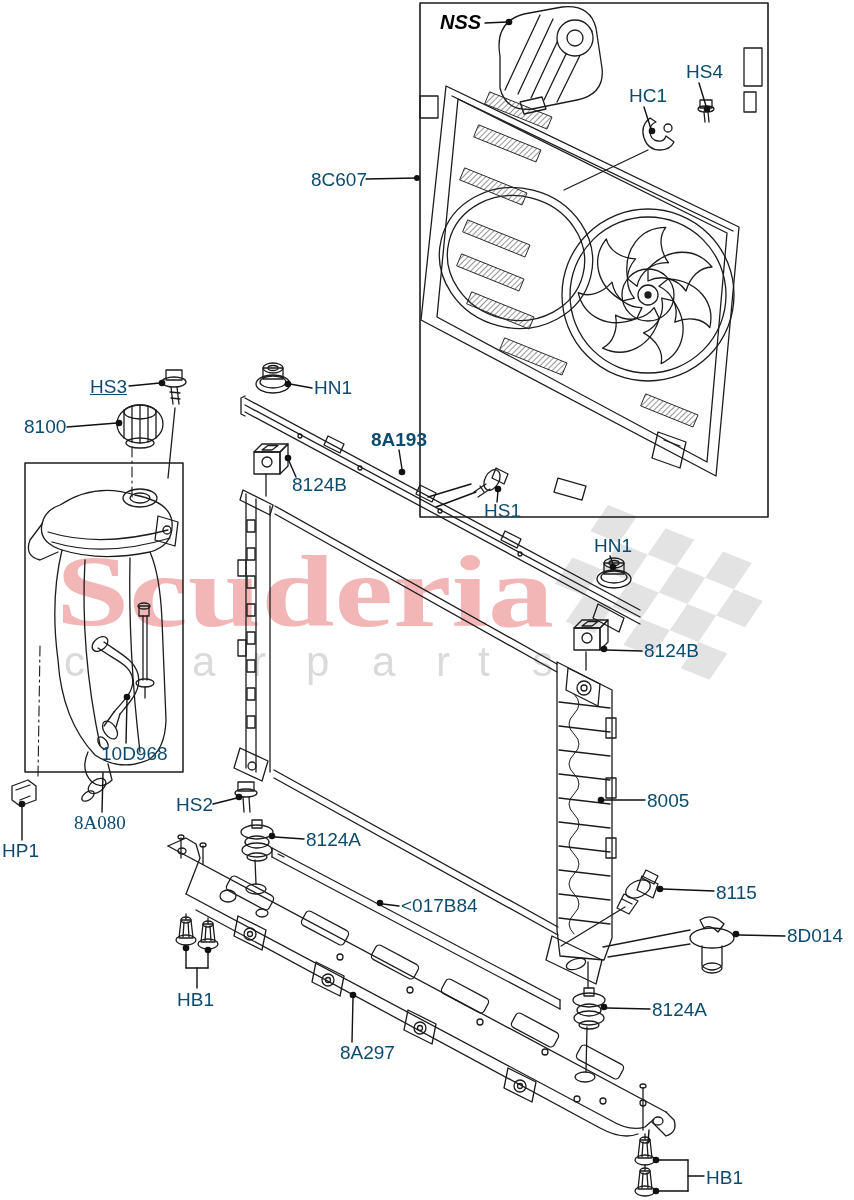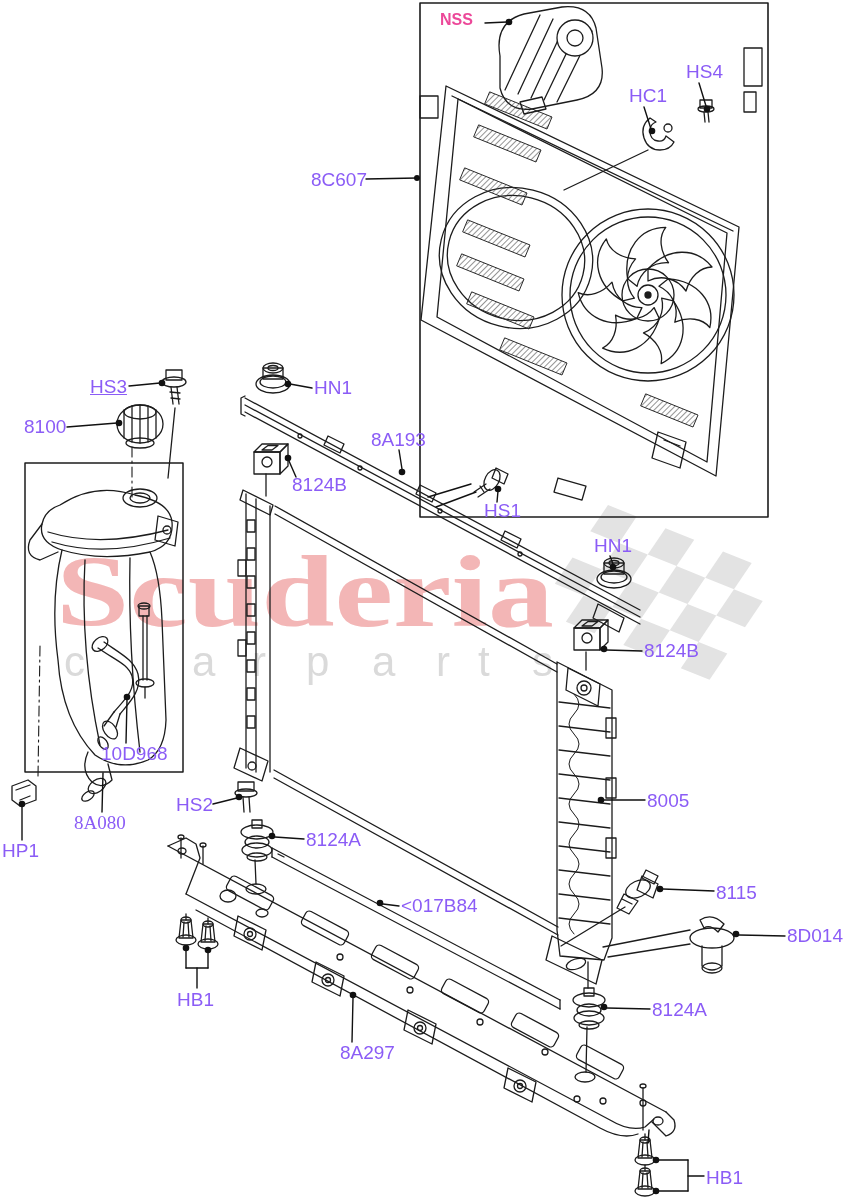--- a/index.html
+++ b/index.html
@@ -2,24 +2,24 @@
 <html><head>
 <meta charset="utf-8">
 <style>
   html,body { margin:0; padding:0; background:#ffffff; }
   .stage {
     position:relative; width:854px; height:1200px; background:#ffffff;
     overflow:hidden; font-family:"Liberation Sans", sans-serif;
   }
   .stage svg { position:absolute; left:0; top:0; }
   .callout {
-    position:absolute; font-size:19px; line-height:1.05; color:#8b5cf6;
+    position:absolute; font-size:19px; line-height:1.05; color:#0c4a6e;
     font-family:"Liberation Sans", sans-serif; white-space:nowrap; cursor:pointer;
   }
-  .callout.dark { color:#ec4899; font-weight:bold; font-size:16px; cursor:default; }
+  .callout.dark { color:#000000; font-weight:bold; font-size:20px; cursor:default;font-style:italic; }
 </style>
 </head>
 <body>
 
 <div class="stage">
 
 <svg width="854" height="1200" viewBox="0 0 854 1200" fill="none" stroke="#1c1c1c" stroke-width="1.3" stroke-linejoin="round" stroke-linecap="round">
 
   <defs>
     <pattern id="hatch" width="4" height="4" patternUnits="userSpaceOnUse" patternTransform="rotate(45)">
@@ -451,21 +451,21 @@
   </g>
 </svg>
 
   <div class="callout dark" style="left:440px; top:12px;">NSS</div>
   <div class="callout" style="left:629px; top:86px;">HC1</div>
   <div class="callout" style="left:686px; top:62px;">HS4</div>
   <div class="callout" style="left:303px; top:170px;margin-left:8px;">8C607</div>
   <div class="callout" style="left:90px;  top:377px;text-decoration:underline;">HS3</div>
   <div class="callout" style="left:314px; top:378px;">HN1</div>
   <div class="callout" style="left:24px;  top:417px;">8100</div>
-  <div class="callout" style="left:371px; top:430px;">8A193</div>
+  <div class="callout" style="left:371px; top:430px;font-weight:bold;">8A193</div>
   <div class="callout" style="left:292px; top:475px;">8124B</div>
   <div class="callout" style="left:484px; top:501px;">HS1</div>
   <div class="callout" style="left:594px; top:536px;">HN1</div>
   <div class="callout" style="left:644px; top:641px;">8124B</div>
   <div class="callout" style="left:87px;  top:744px;margin-left:14px;">10D968</div>
   <div class="callout" style="left:647px; top:791px;">8005</div>
   <div class="callout" style="left:176px; top:795px;">HS2</div>
   <div class="callout" style="left:74px;  top:813px;font-family:Liberation Serif, serif;">8A080</div>
   <div class="callout" style="left:306px; top:830px;">8124A</div>
   <div class="callout" style="left:2px;   top:841px;">HP1</div>

